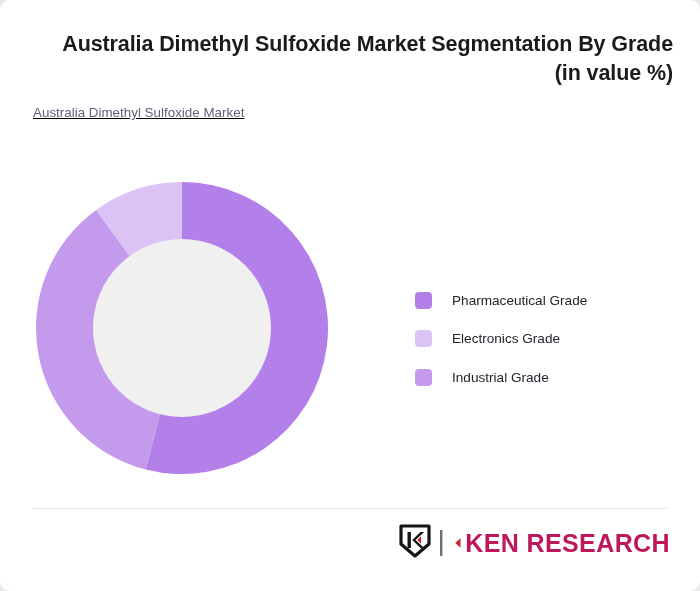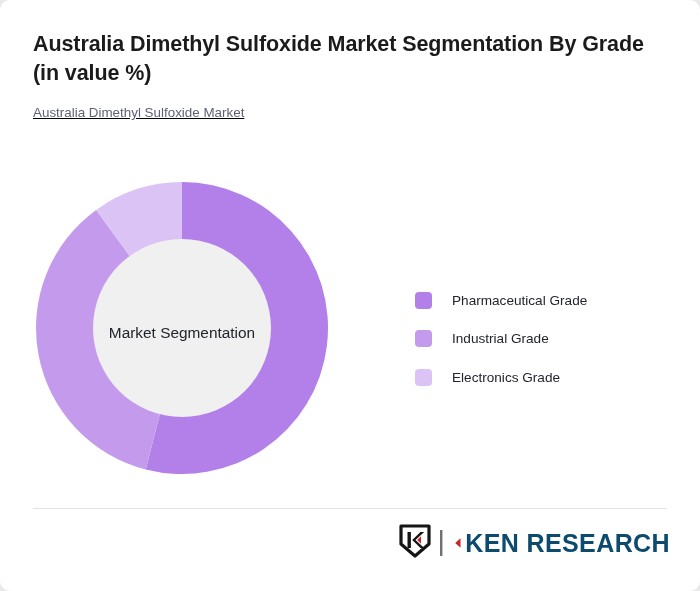--- a/index.html
+++ b/index.html
@@ -29,20 +29,21 @@
     top: 30px;
     width: 640px;
   }
   .chart-title {
     font-size: 21.5px;
     font-weight: bold;
     color: #1b1b1b;
     line-height: 1.33;
     letter-spacing: -0.1px;
     margin: 0;
+    text-align: right;
   }
   .subtitle-group {
     margin-top: 16px;
     text-decoration: underline;
   }
   .subtitle {
     font-size: 13.4px;
     color: #5f6276;
     line-height: 1.52;
     white-space: nowrap;
@@ -117,21 +118,21 @@
     display: flex;
     align-items: center;
     height: 34px;
   }
   .logo-mark { flex: 0 0 auto; }
   .logo-word {
     margin-left: 9px;
     font-size: 25px;
     font-weight: bold;
     letter-spacing: 0.4px;
-    color: #0c4a6e;
+    color: #be185d;
     line-height: 1;
     white-space: nowrap;
     display: flex;
     align-items: center;
   }
 </style>
 </head>
 <body>
 
 <div id="card">
@@ -147,34 +148,33 @@
     <svg width="700" height="591" viewBox="0 0 700 591">
       <g id="donut-slices">
           <path d="M 182 328 L 182 182 A 146 146 0 1 1 145.6912764739312 469.41314152478014 Z" fill="#B37FE8"></path>
           <path d="M 182 328 L 145.6912764739312 469.41314152478014 A 146 146 0 0 1 96.18335316529891 209.8835188212577 Z" fill="#C49BEC"></path>
           <path d="M 182 328 L 96.18335316529891 209.8835188212577 A 146 146 0 0 1 181.99999999999997 182 Z" fill="#DCC3F5"></path>
         </g>
       <circle cx="182" cy="328" r="89" id="donut-hole" fill="#F0F0F0"></circle>
     </svg>
   </div>
 
-  <div class="center-label">Market Segmentation</div>
 
   <div class="legend" id="legend">
       <div class="legend-item">
         <span class="legend-swatch" style="background: rgb(179, 127, 232);"></span>
         <span class="legend-label">Pharmaceutical Grade</span>
       </div>
       <div class="legend-item">
+        <span class="legend-swatch" style="background: rgb(220, 195, 245);"></span>
+        <span class="legend-label">Electronics Grade</span>
+      </div>
+      <div class="legend-item">
         <span class="legend-swatch" style="background: rgb(196, 155, 236);"></span>
         <span class="legend-label">Industrial Grade</span>
-      </div>
-      <div class="legend-item">
-        <span class="legend-swatch" style="background: rgb(220, 195, 245);"></span>
-        <span class="legend-label">Electronics Grade</span>
       </div>
     </div>
 
   <div class="footer-rule"></div>
 
 
   <div class="logo">
     <div class="logo-mark">
       <svg width="32" height="34" viewBox="0 0 32 34">
         <path d="M2 2 H30 V20 L16 32 L2 20 Z" fill="#ffffff" stroke="#151515" stroke-width="3.2" stroke-linejoin="round"></path>

